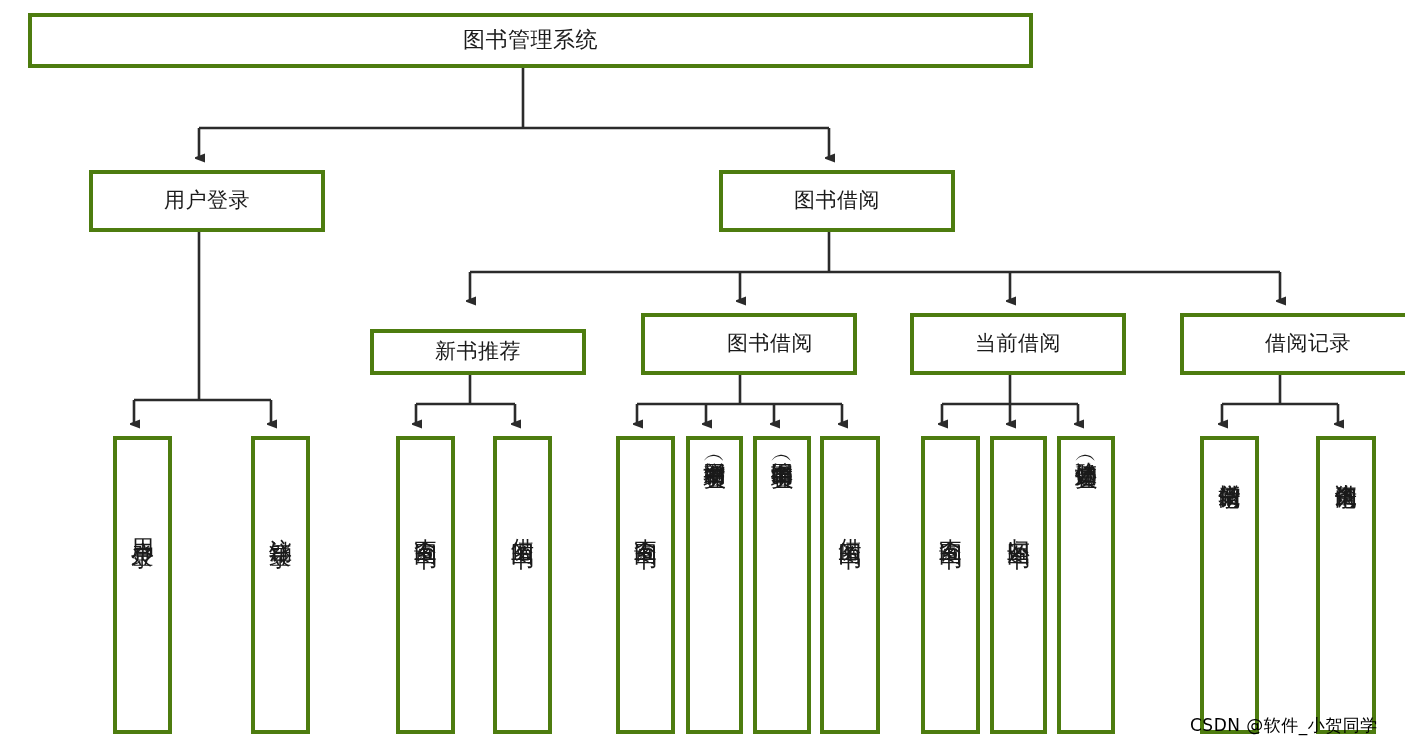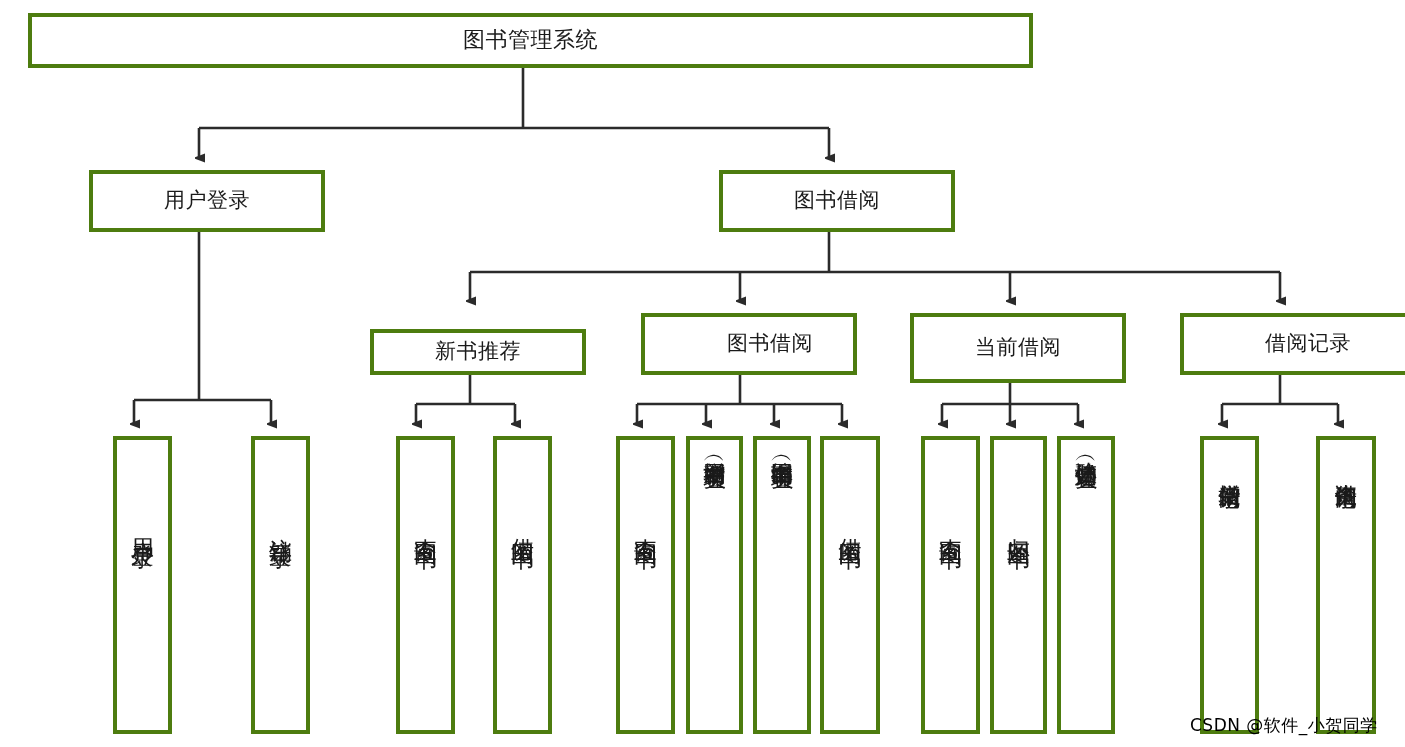--- a/index.html
+++ b/index.html
@@ -119,21 +119,21 @@
   <div class="node horiz" style="left:711px;top:170px;width:236px;height:62px;">
     <span class="label">图书借阅</span>
   </div>
 
   <div class="node horiz" style="left:362px;top:329px;width:216px;height:46px;">
     <span class="label">新书推荐</span>
   </div>
   <div class="node horiz" style="left:633px;top:313px;width:216px;height:62px;padding-left:42px;">
     <span class="label">图书借阅</span>
   </div>
-  <div class="node horiz" style="left:902px;top:313px;width:216px;height:70px;">
+  <div class="node horiz" style="left:902px;top:313px;width:216px;height:62px;">
     <span class="label">当前借阅</span>
   </div>
   <div class="node horiz" style="left:1172px;top:313px;width:256px;height:62px;">
     <span class="label">借阅记录</span>
   </div>
 
   <div class="node leaf" style="left:105px;top:436px;width:59px;height:298px;padding-top:80px;">
     <span class="label">用户登录</span>
   </div>
   <div class="node leaf" style="left:243px;top:436px;width:59px;height:298px;padding-top:80px;">

